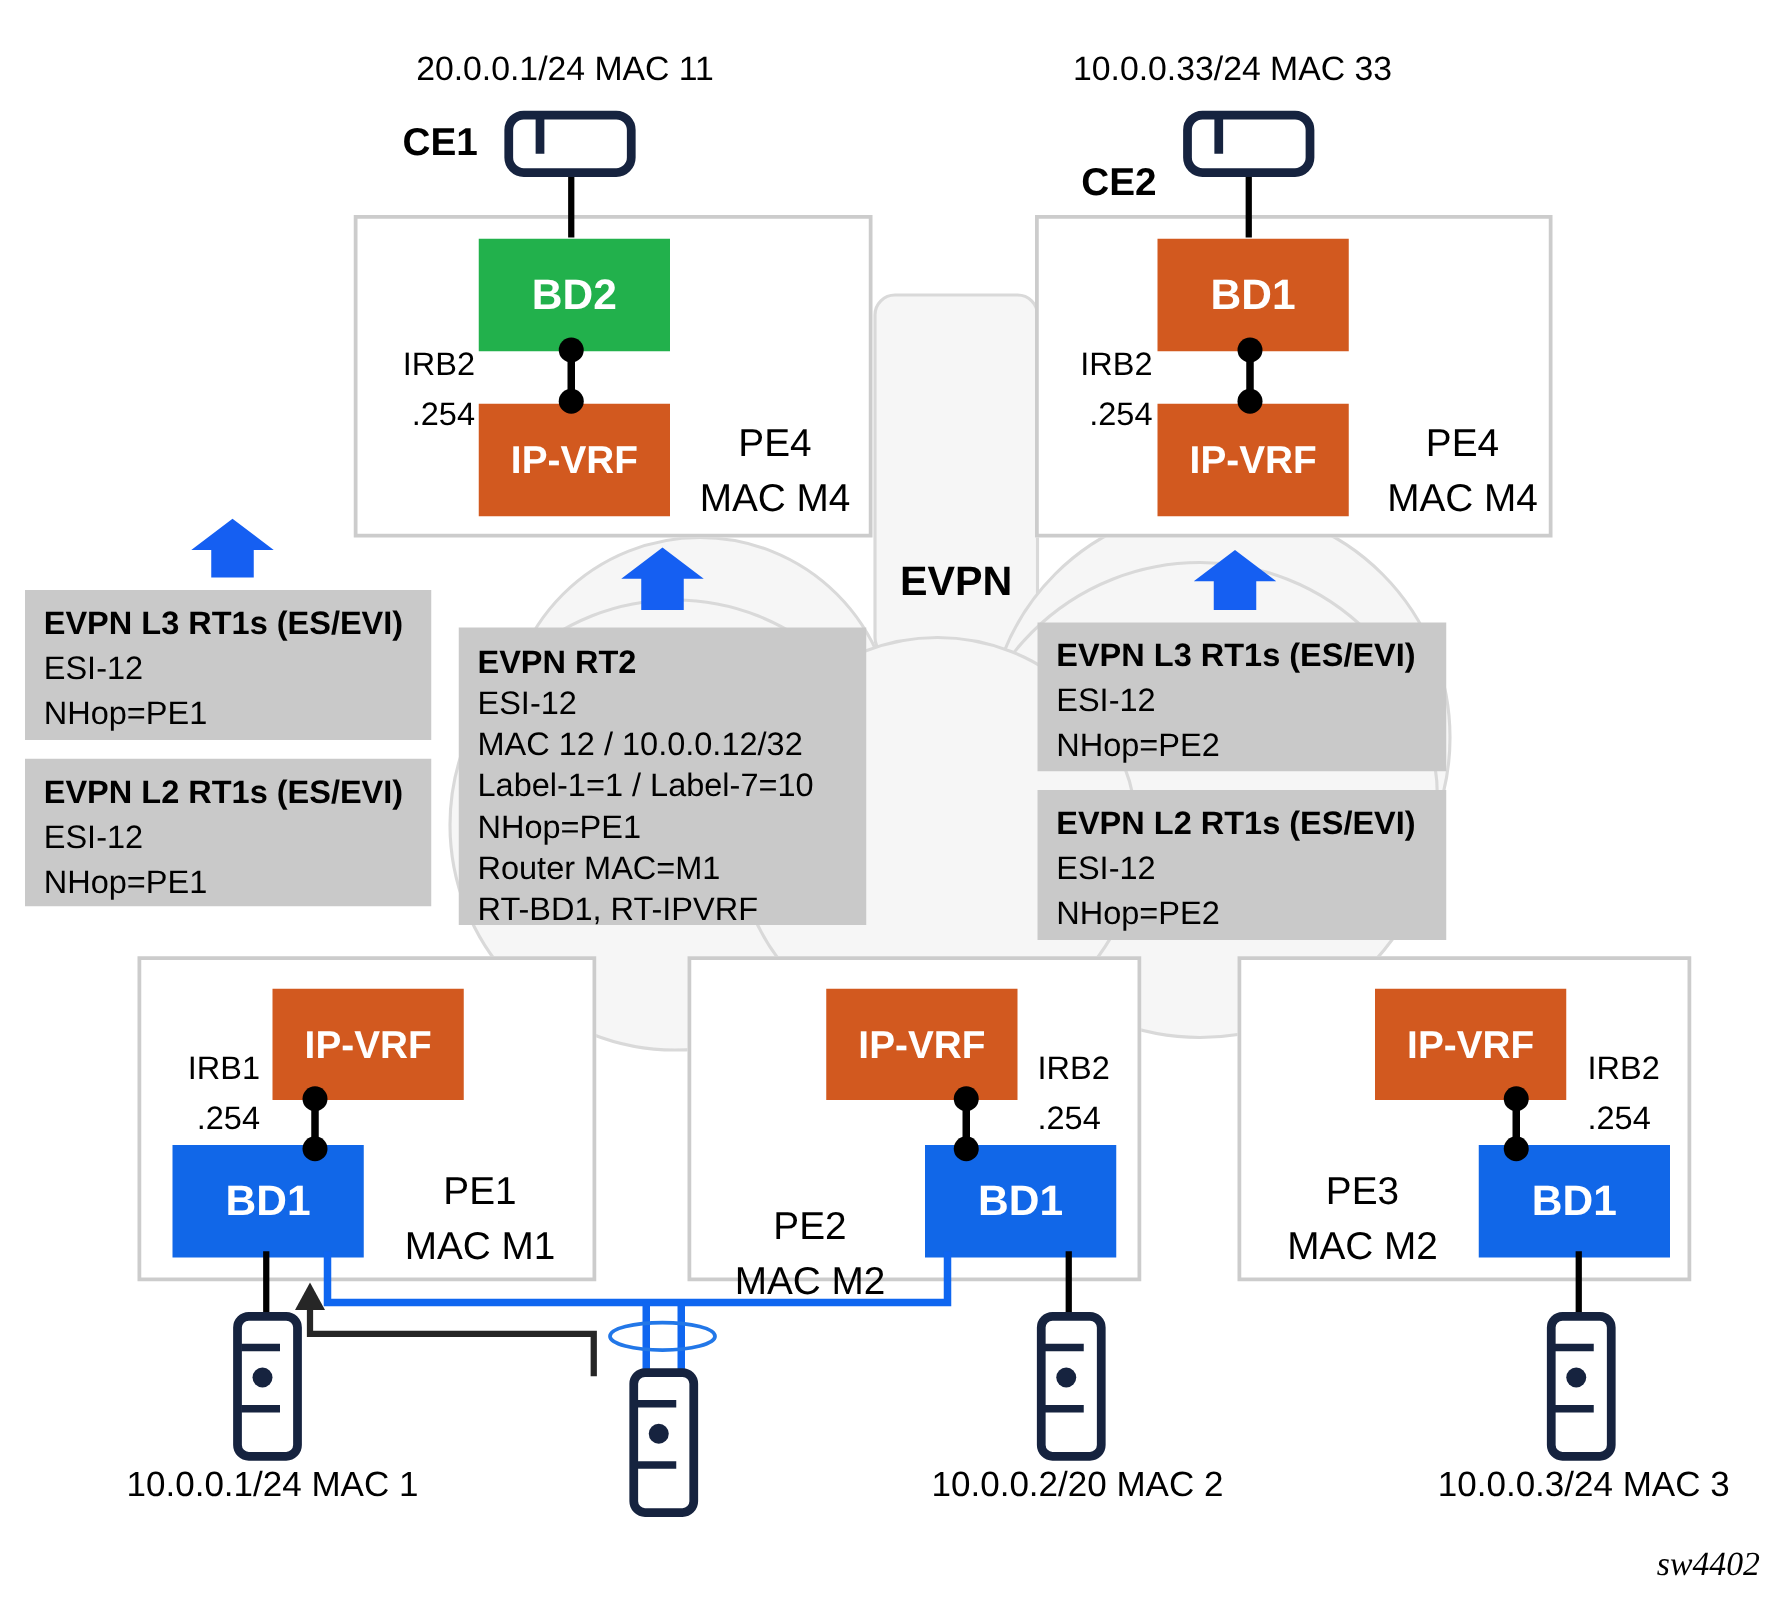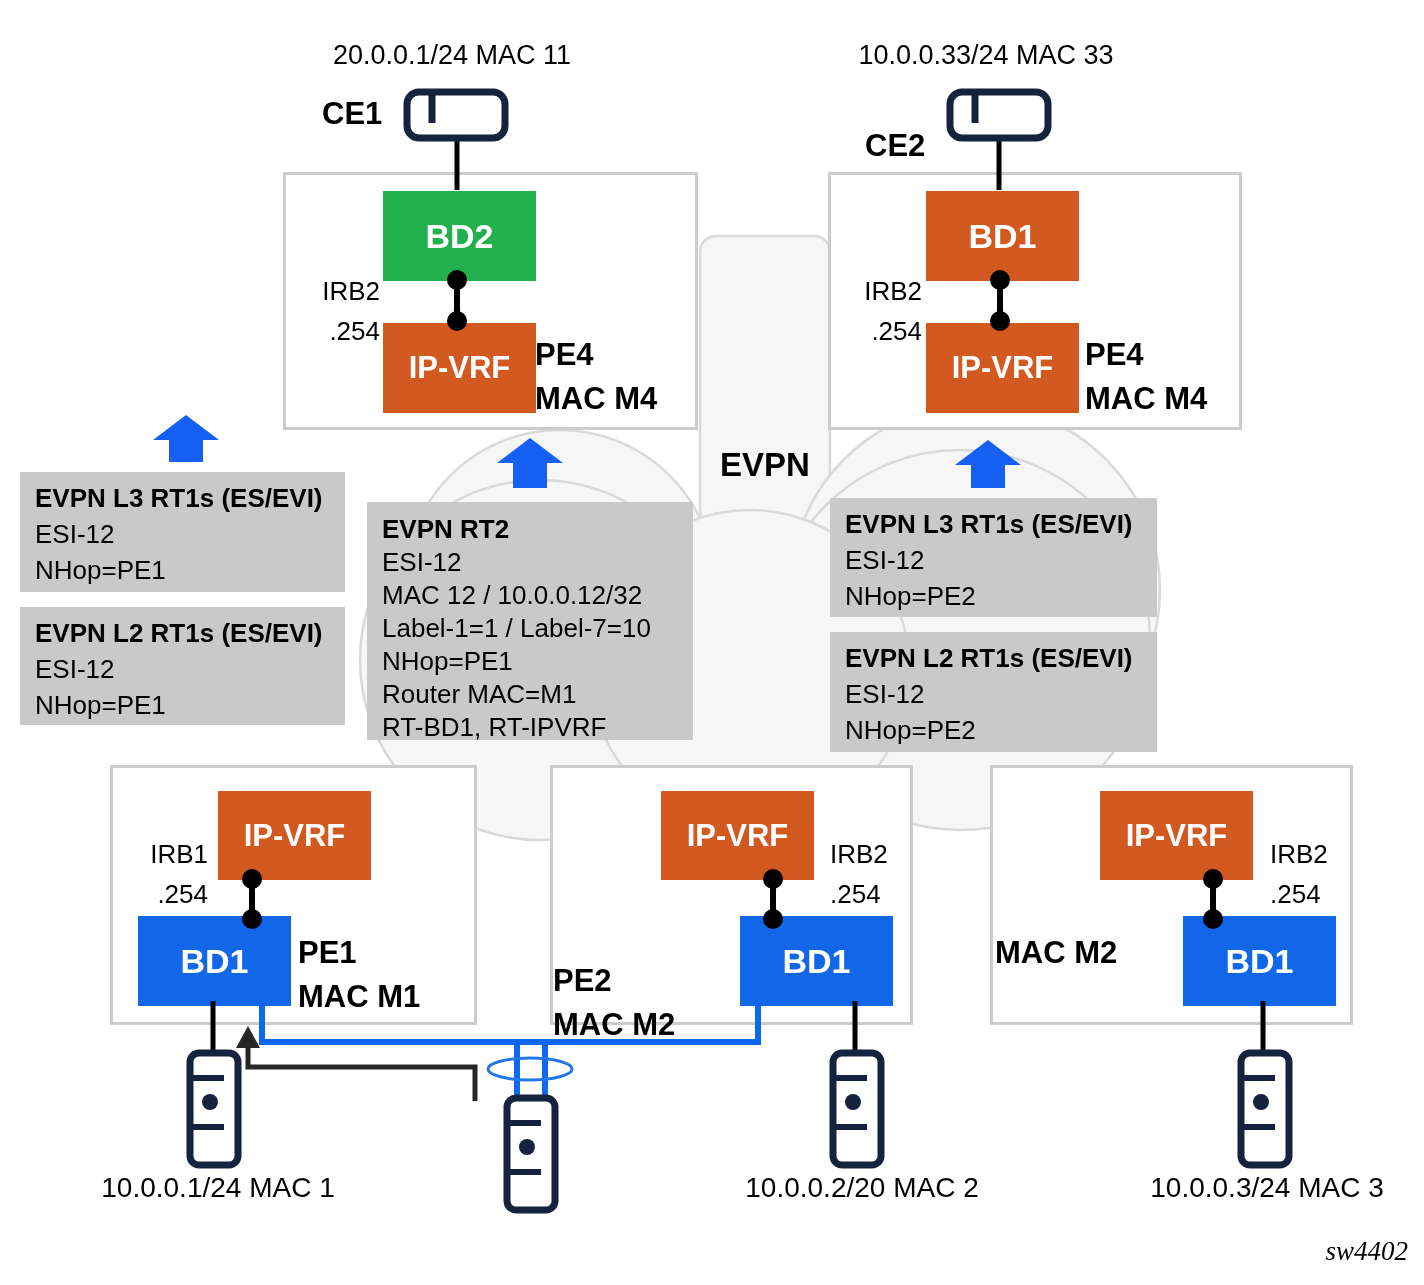--- a/index.html
+++ b/index.html
@@ -14,21 +14,21 @@
   #pe4R{left:828px;top:172px;width:414px;height:258px;}
   #pe1{left:110px;top:765px;width:367px;height:260px;}
   #pe2{left:550px;top:765px;width:363px;height:260px;}
   #pe3{left:990px;top:765px;width:363px;height:260px;}
   .cbox{position:absolute;display:flex;align-items:center;justify-content:center;
         color:#fff;font-weight:bold;}
   .bd{font-size:34px;}
   .vrf{font-size:31px;background:#d2591f;}
   .green{background:#22b14c;}
   .blue{background:#1167e8;}
-  .pename{position:absolute;font-weight:bold;font-size:31px;line-height:44px;white-space:nowrap;}
+  .pename{position:absolute;font-weight:normal;font-size:31px;line-height:44px;text-align:center;white-space:nowrap;}
   .irb{position:absolute;font-size:26px;line-height:40px;}
   .ta-r{text-align:right;} .ta-l{text-align:left;}
   .routebox{position:absolute;background:#c9c9c9;box-sizing:border-box;z-index:4;
             font-size:26px;line-height:36px;padding:8px 4px 0 15px;}
   .routebox.tall{line-height:33px;padding-top:11px;}
   .rtitle{font-weight:bold;white-space:nowrap;}
   .rline{white-space:nowrap;}
   #rbL3{left:20px;top:472px;width:325px;height:120px;}
   #rbL2{left:20px;top:607px;width:325px;height:118px;}
   #rbRT2{left:367px;top:502px;width:326px;height:238px;}
@@ -112,20 +112,21 @@
   </div>
 
   <div class="pebox" id="pe3">
     <div class="cbox vrf" style="left:107px;top:23px;width:153px;height:89px;">IP-VRF</div>
     <div class="irb ta-l" style="left:277px;top:66px;width:90px;">
       <div>IRB2</div>
       <div>.254</div>
     </div>
     <div class="cbox bd blue" style="left:190px;top:148px;width:153px;height:90px;">BD1</div>
     <div class="pename" style="left:2px;top:163px;width:190px;">
+      <div>PE3</div>
       <div>MAC M2</div>
     </div>
   </div>
 
   <div class="routebox" id="rbL3">
     <div class="rtitle">EVPN L3 RT1s (ES/EVI)</div>
     <div class="rline">ESI-12</div>
     <div class="rline">NHop=PE1</div>
   </div>
   <div class="routebox" id="rbL2">

